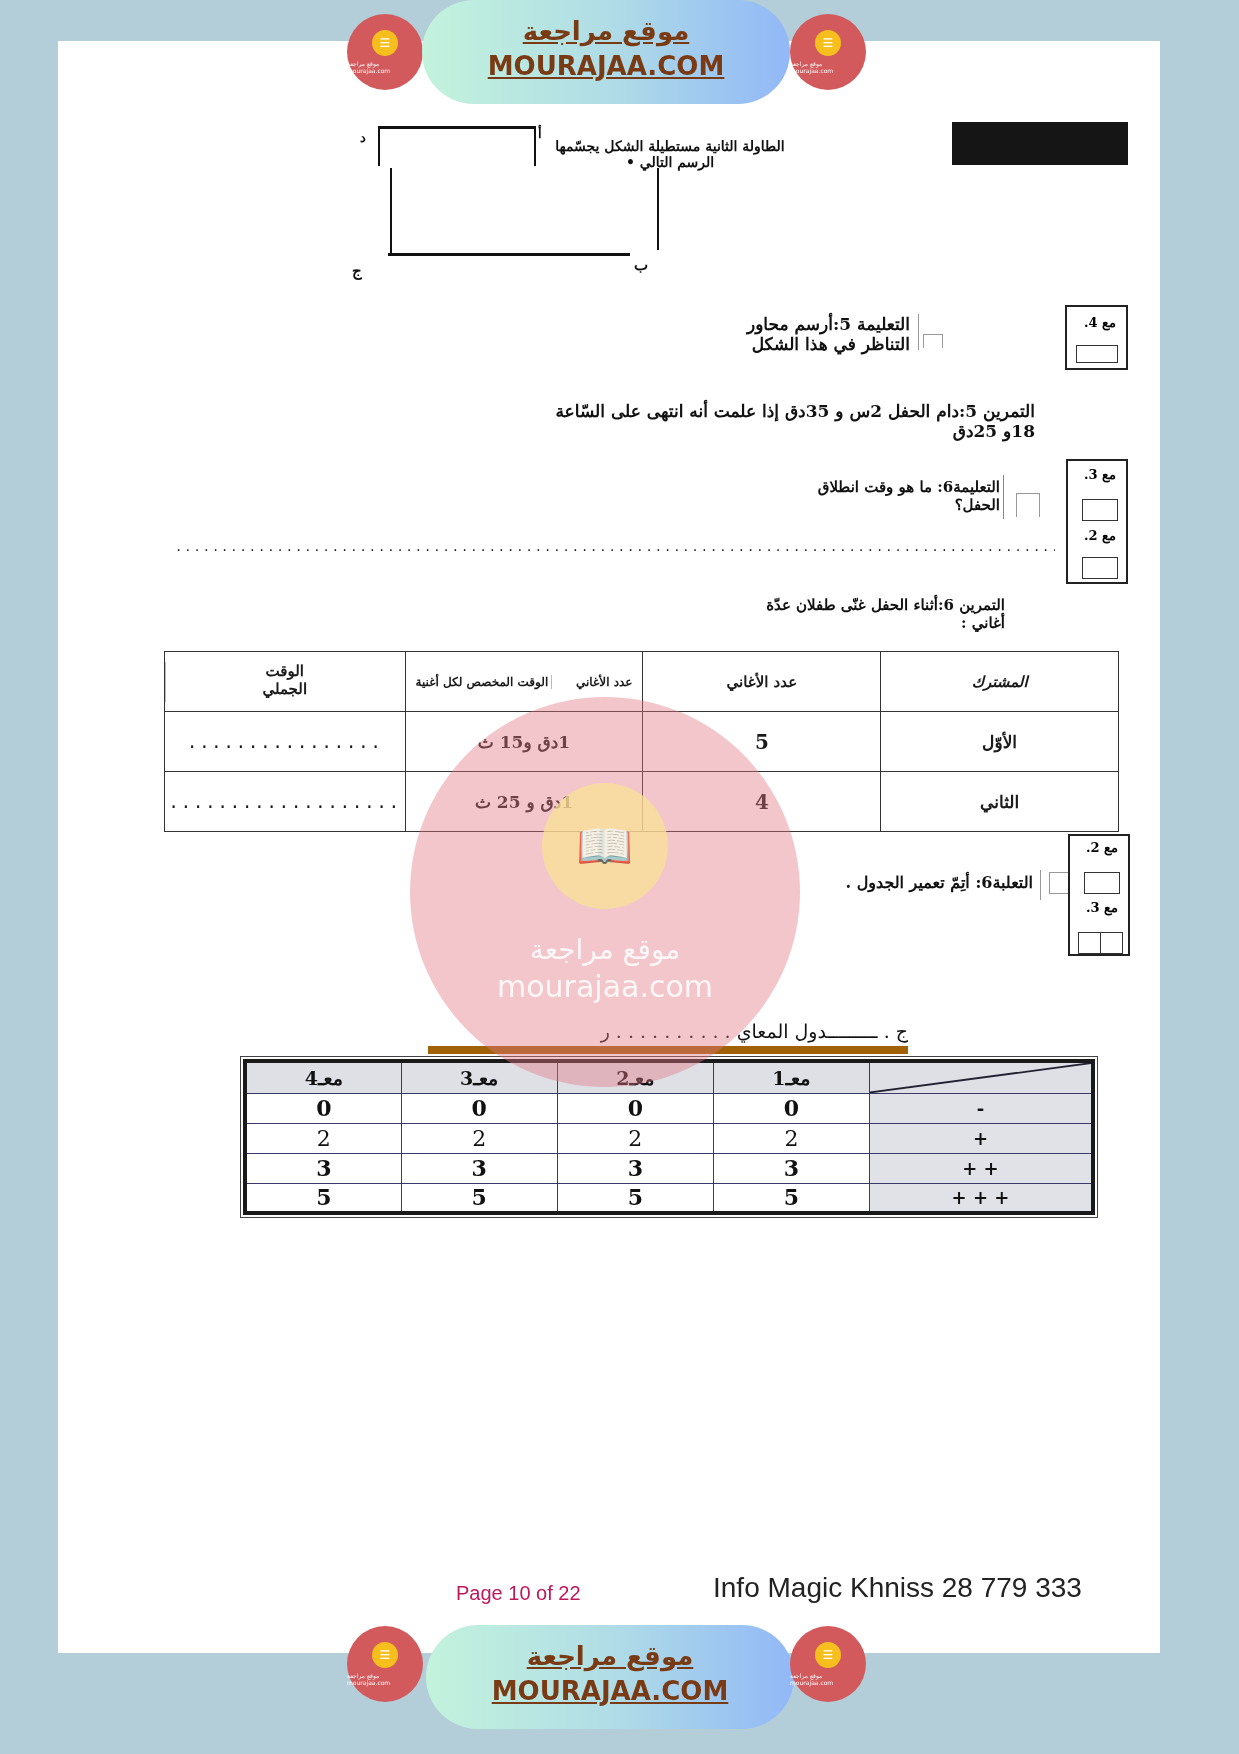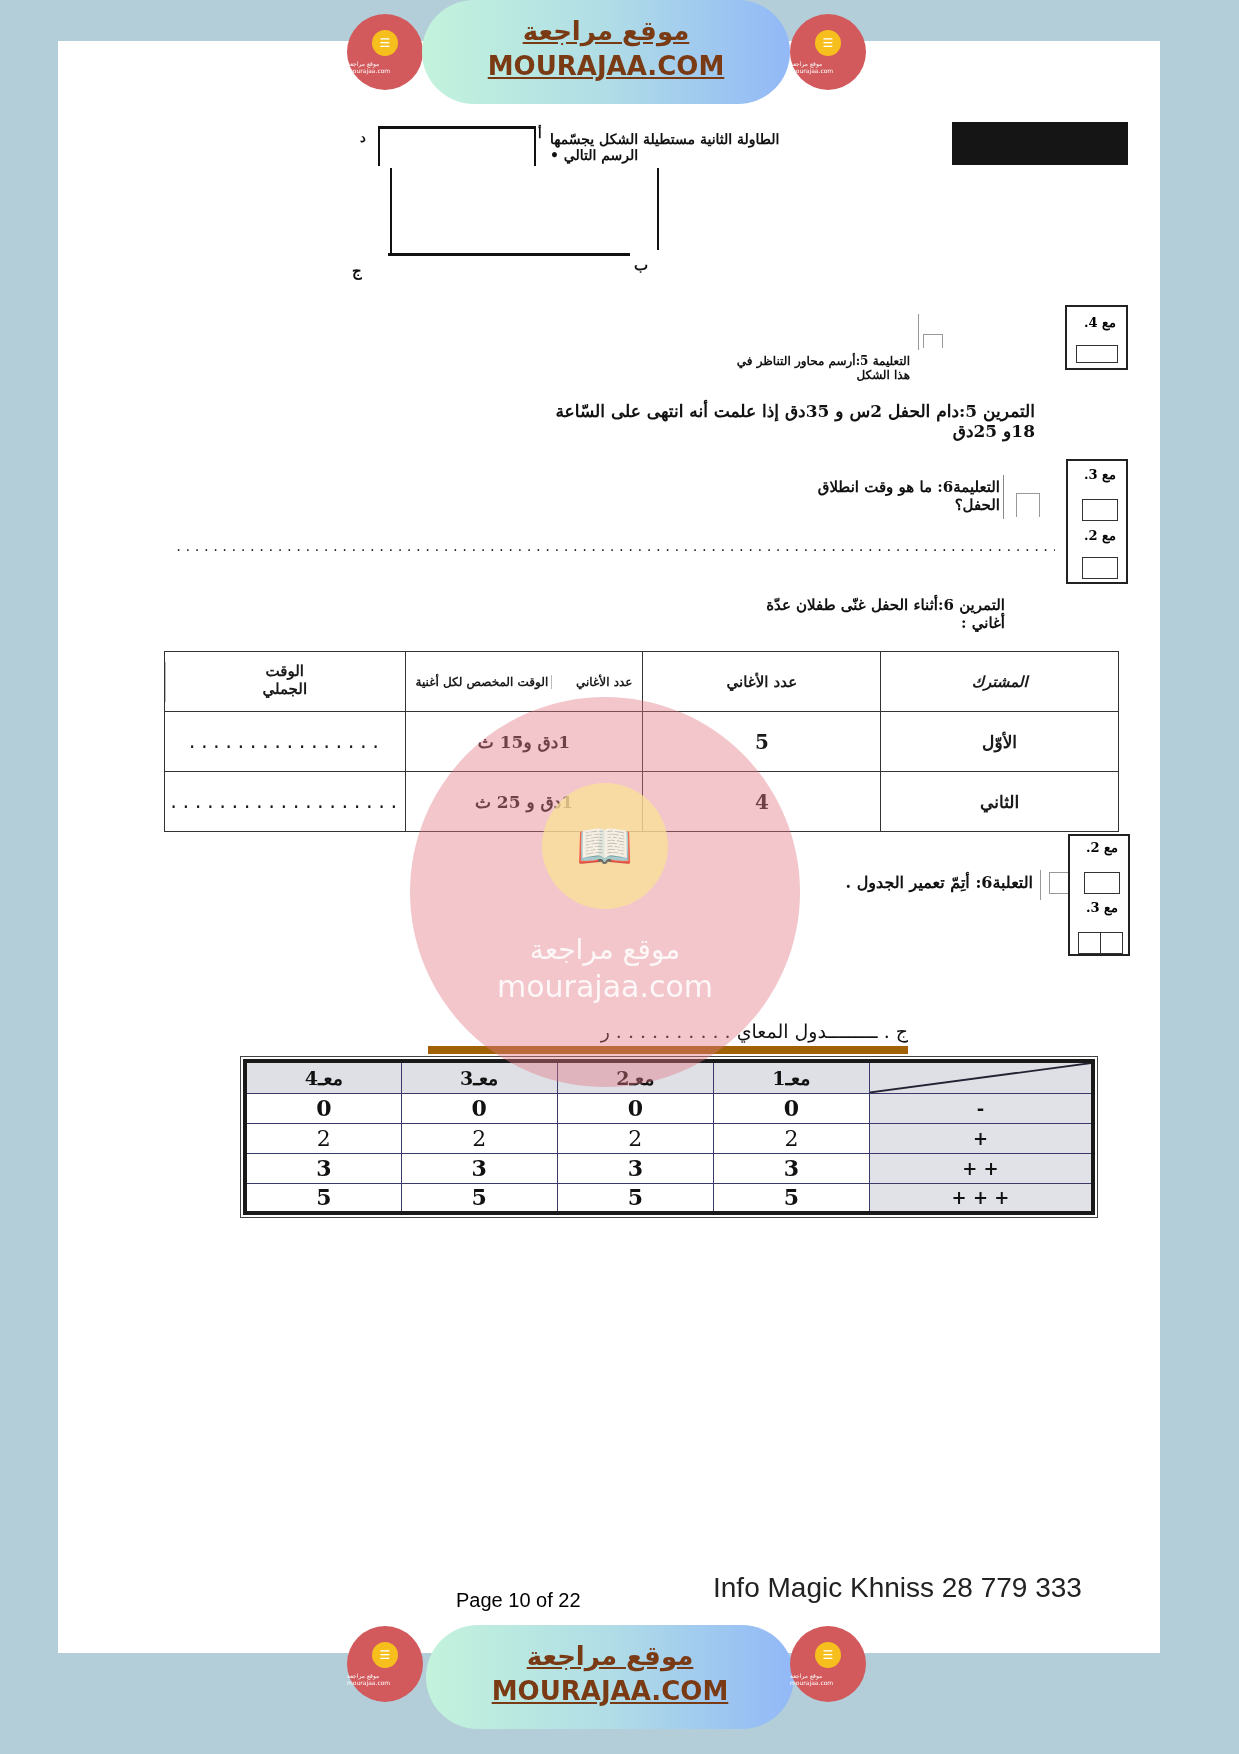--- a/index.html
+++ b/index.html
@@ -55,21 +55,21 @@
     position: absolute; left: 243px; top: 1059px; width: 852px; border-collapse: collapse; direction: rtl;
     border: 4px solid #1a1a1a; outline: 1px solid #444; outline-offset: 2px;
   }
   table.crit td { border: 1px solid #3a3a6a; height: 30px; text-align: center; font-size: 22px; font-weight: bold; color: #111; }
   table.crit tr.head td { background: #dfe0e6; height: 32px; font-size: 19px; }
   table.crit td.level { background: #e1e2e8; font-size: 18px; }
   table.crit td.normal { font-weight: normal; }
   .diag { position: relative; }
   .diag svg { position: absolute; left: 0; top: 0; width: 100%; height: 100%; }
 
-  .footer-page { position: absolute; left: 456px; top: 1582px; font-family: "Liberation Sans", sans-serif; font-size: 20px; color: #000000; margin-top: 7px; }
+  .footer-page { position: absolute; left: 456px; top: 1582px; font-family: "Liberation Sans", sans-serif; font-size: 20px; color: #be185d; }
   .footer-info { position: absolute; left: 713px; top: 1572px; font-family: "Liberation Sans", sans-serif; font-size: 28px; color: #222; }
 
   .watermark {
     position: absolute; left: 410px; top: 697px; width: 390px; height: 390px; border-radius: 50%;
     background: rgba(224, 120, 130, 0.42); pointer-events: none;
   }
   .watermark .inner { position: absolute; left: 132px; top: 86px; width: 126px; height: 126px; border-radius: 50%; background: rgba(250, 226, 150, 0.75); display:flex; align-items:center; justify-content:center; font-size: 46px; color: rgba(255,255,255,0.8); }
   .watermark .wm-ar { position: absolute; top: 236px; width: 100%; text-align: center; font-family: "DejaVu Sans", sans-serif; font-size: 28px; color: rgba(255,255,255,0.85); direction: rtl; }
   .watermark .wm-en { position: absolute; top: 272px; width: 100%; text-align: center; font-family: "DejaVu Sans", sans-serif; font-size: 30px; color: rgba(255,255,255,0.85); }
 </style>
@@ -86,38 +86,38 @@
   <div class="ar">موقع مراجعة</div>
   <div class="en">MOURAJAA.COM</div>
 </div>
 <div class="logo-circle" style="left:790px; top:14px;">
   <div class="dot">☰</div>
   <div class="tiny">موقع مراجعة mourajaa.com</div>
 </div>
 
 <div class="black-box"></div>
 
-<div class="abs ar-text" style="left:550px; top:131px; width:240px; font-size:14px; text-align:left;">
+<div class="abs ar-text" style="left:550px; top:138px; width:240px; font-size:14px; text-align:center;">
   <span>الطاولة الثانية مستطيلة الشكل يجسّمها الرسم التالي</span> •
 </div>
 <span class="abs ar-text" style="left:538px; top:126px; font-size:13px;">أ</span>
 <span class="abs ar-text" style="left:360px; top:130px; font-size:13px;">د</span>
 <span class="abs ar-text" style="left:634px; top:256px; font-size:15px;">ب</span>
 <span class="abs ar-text" style="left:352px; top:262px; font-size:15px;">ج</span>
 
 <div>
   <div class="line" style="left:378px; top:126px; width:158px; height:3px;"></div>
   <div class="line" style="left:378px; top:126px; width:2px; height:40px;"></div>
   <div class="line" style="left:534px; top:126px; width:2px; height:40px;"></div>
   <div class="line" style="left:390px; top:168px; width:2px; height:86px;"></div>
   <div class="line" style="left:657px; top:168px; width:2px; height:82px;"></div>
   <div class="line" style="left:388px; top:253px; width:242px; height:3px;"></div>
 </div>
 
-<div class="abs ar-text" style="left:730px; top:314px; width:180px; font-size:12px; text-align:right;margin-top:40px;">التعليمة 5:أرسم محاور التناظر في هذا الشكل</div>
+<div class="abs ar-text" style="left:730px; top:314px; width:180px; font-size:17px; text-align:right;">التعليمة 5:أرسم محاور التناظر في هذا الشكل</div>
 <div class="abs" style="left:918px; top:314px; width:30px; height:36px; border-left:1px solid #999;">
   <div style="position:absolute; left:4px; top:20px; width:20px; height:14px; border:1px solid #999; border-bottom:none;"></div>
 </div>
 <div class="score-box" style="left:1065px; top:305px; width:63px; height:65px;">
   <span class="lbl" style="top:8px;">مع 4.</span>
   <div class="slot" style="left:9px; top:38px; width:42px; height:18px;"></div>
 </div>
 
 <div class="abs ar-text" style="left:555px; top:401px; width:480px; font-size:17px; text-align:right;">التمرين 5:دام الحفل 2س و 35دق إذا علمت أنه انتهى على السّاعة 18و 25دق</div>
 

